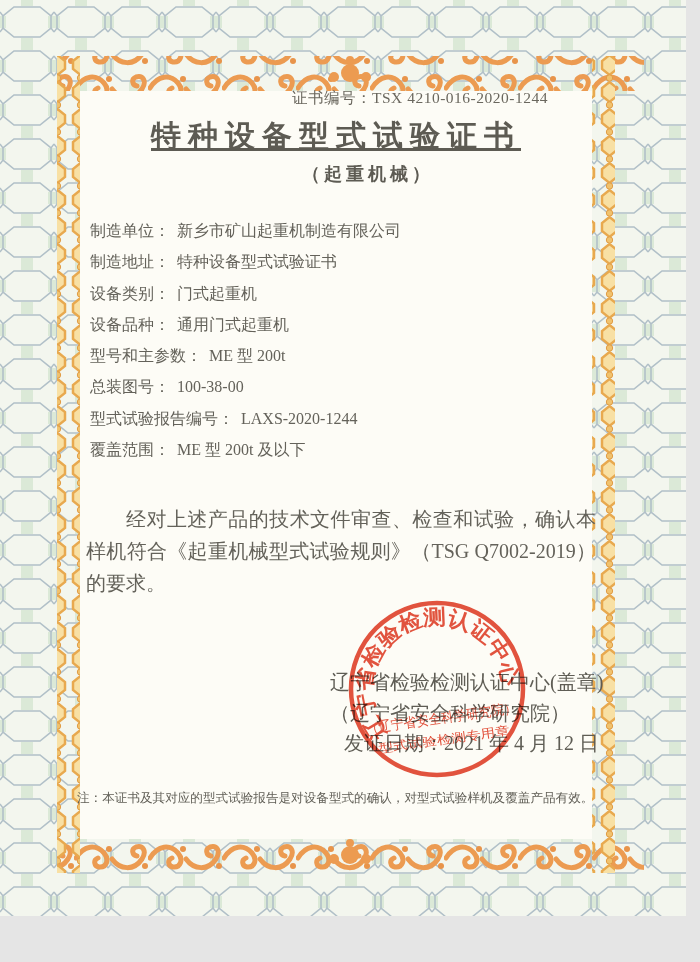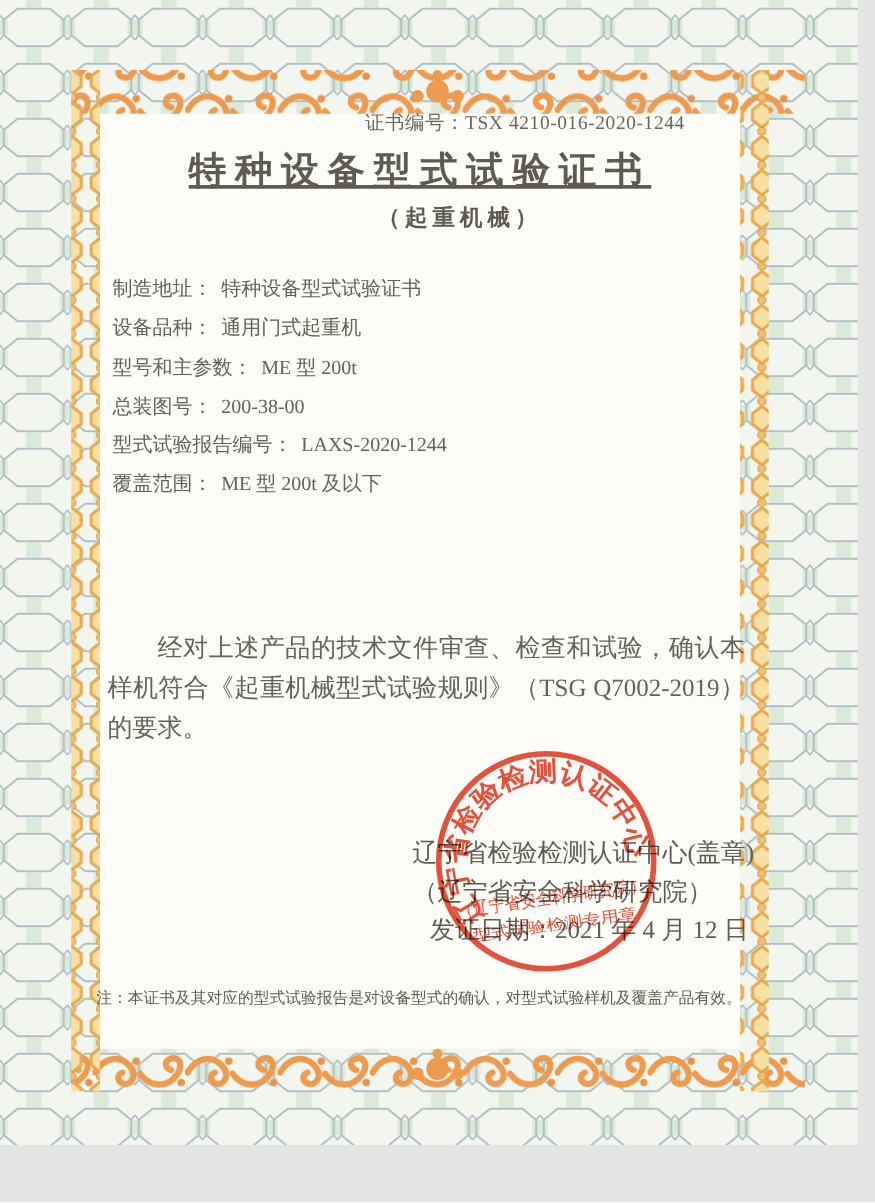--- a/index.html
+++ b/index.html
@@ -69,24 +69,26 @@
         <circle cx="366" cy="859" r="5"></circle>
         <circle cx="350" cy="843" r="4"></circle>
     </g>
   </svg>
 
   <div class="cert-no">证书编号：TSX 4210-016-2020-1244</div>
   <div class="title">特种设备型式试验证书</div>
   <div class="subtitle">（起重机械）</div>
 
   <div class="fields">
+    <div class="field-row"><span class="lab">制造单位：</span><span class="val">新乡市矿山起重机制造有限公司</span></div>
     <div class="field-row"><span class="lab">制造地址：</span><span class="val">特种设备型式试验证书</span></div>
+    <div class="field-row"><span class="lab">设备类别：</span><span class="val">门式起重机</span></div>
     <div class="field-row"><span class="lab">设备品种：</span><span class="val">通用门式起重机</span></div>
     <div class="field-row"><span class="lab">型号和主参数：</span><span class="val">ME 型 200t</span></div>
-    <div class="field-row"><span class="lab">总装图号：</span><span class="val">200-38-00</span></div>
+    <div class="field-row"><span class="lab">总装图号：</span><span class="val">100-38-00</span></div>
     <div class="field-row"><span class="lab">型式试验报告编号：</span><span class="val">LAXS-2020-1244</span></div>
     <div class="field-row"><span class="lab">覆盖范围：</span><span class="val">ME 型 200t 及以下</span></div>
   </div>
 
   <div class="para">经对上述产品的技术文件审查、检查和试验，确认本样机符合《起重机械型式试验规则》（TSG Q7002-2019）的要求。</div>
 
   <div class="sig-line sig1">辽宁省检验检测认证中心(盖章)</div>
   <div class="sig-line sig2">（辽宁省安全科学研究院）</div>
   <div class="sig-line sig3">发证日期：2021 年 4 月 12 日</div>
 

